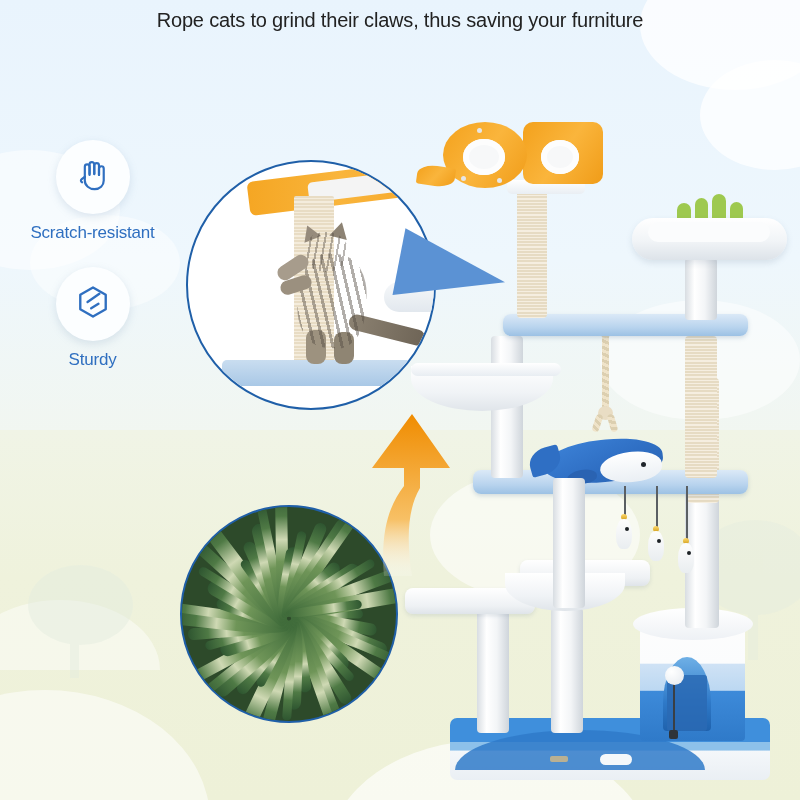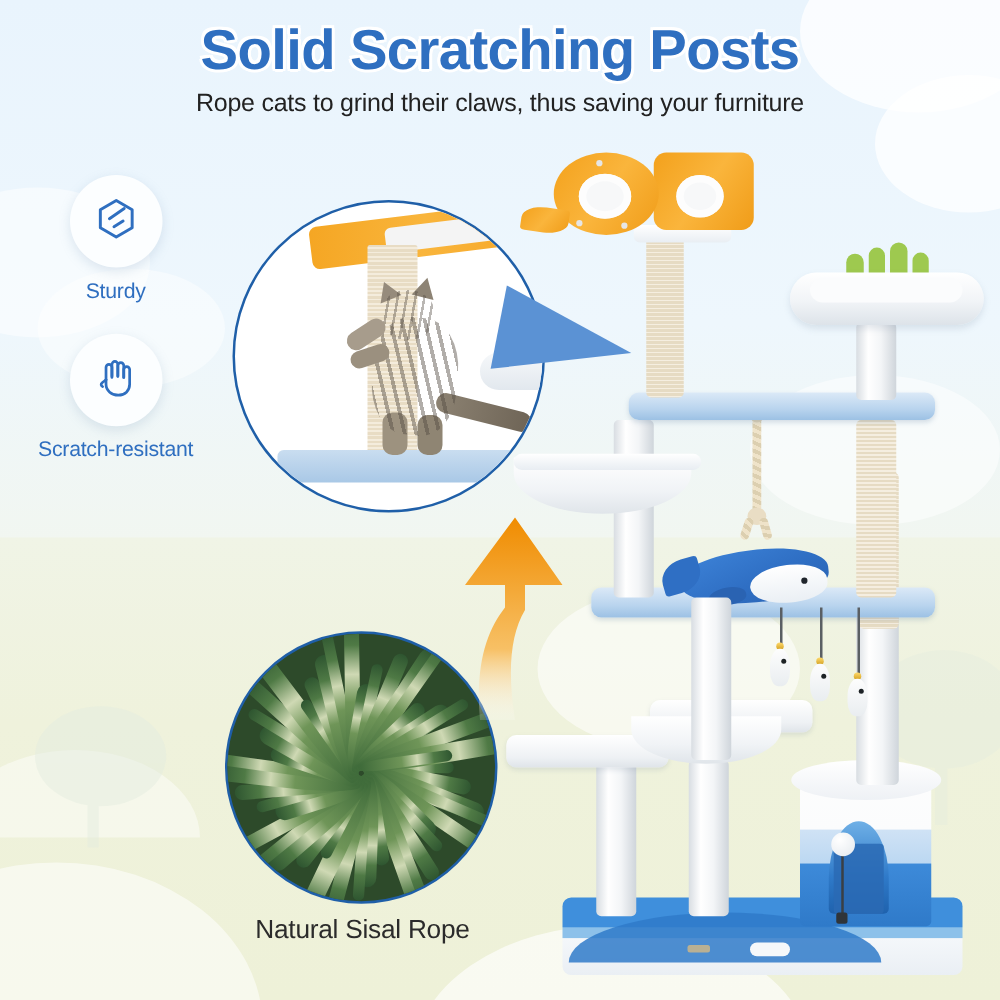--- a/index.html
+++ b/index.html
@@ -164,52 +164,51 @@
   <div class="tree" style="left:20px;top:565px;width:120px;height:120px;">
     <div class="crown" style="left:8px;top:0;width:105px;height:80px;"></div>
     <div class="trunk" style="left:50px;top:68px;width:9px;height:45px;"></div>
   </div>
   <div class="tree" style="left:690px;top:520px;width:130px;height:150px;opacity:.35;">
     <div class="crown" style="left:6px;top:0;width:118px;height:95px;"></div>
     <div class="trunk" style="left:58px;top:82px;width:10px;height:58px;"></div>
   </div>
 
   <div class="header">
-    <div class="title">Solid Scratching Posts</div>
     <div class="subtitle">Rope cats to grind their claws, thus saving your furniture</div>
   </div>
 
   <div class="features">
-
-    <div class="feature">
-      <div class="feat-badge">
-        <span>
-          <svg width="40" height="40" viewBox="0 0 44 44" fill="none" stroke="#2f6fc0" stroke-width="2.6" stroke-linecap="round" stroke-linejoin="round">
-            <path d="M22 6 L36 14 V30 L22 38 L8 30 V14 Z"></path>
-            <path d="M29 13 L16 22"></path>
-            <path d="M28 24 L20 29"></path>
-          </svg>
-        </span>
-      </div>
-      <div class="feat-label">Sturdy</div>
-    </div>
 
     <div class="feature">
       <div class="feat-badge">
         <span>
           <svg width="40" height="40" viewBox="0 0 44 44" fill="none" stroke="#2f6fc0" stroke-width="2.4" stroke-linecap="round" stroke-linejoin="round">
             <path d="M13 24 V13 a2.6 2.6 0 0 1 5.2 0 V22"></path>
             <path d="M18.2 21 V10.5 a2.6 2.6 0 0 1 5.2 0 V21"></path>
             <path d="M23.4 21 V11.5 a2.6 2.6 0 0 1 5.2 0 V22"></path>
             <path d="M28.6 22 V15 a2.6 2.6 0 0 1 5.2 0 v13 c0 5.6-4.2 9.6-10 9.6 -5.8 0-10.8-4-10.8-9.6 V24"></path>
             <path d="M13 24 l-3.4 2.6 c-1.4 1.1-1.1 2.6 0.4 3.4"></path>
           </svg>
         </span>
       </div>
       <div class="feat-label">Scratch-resistant</div>
+    </div>
+
+    <div class="feature">
+      <div class="feat-badge">
+        <span>
+          <svg width="40" height="40" viewBox="0 0 44 44" fill="none" stroke="#2f6fc0" stroke-width="2.6" stroke-linecap="round" stroke-linejoin="round">
+            <path d="M22 6 L36 14 V30 L22 38 L8 30 V14 Z"></path>
+            <path d="M29 13 L16 22"></path>
+            <path d="M28 24 L20 29"></path>
+          </svg>
+        </span>
+      </div>
+      <div class="feat-label">Sturdy</div>
     </div>
 
   </div>
 
   <div class="inset inset-cat">
     <div class="ci ci-orange"></div>
     <div class="ci ci-orange-w"></div>
     <div class="ci ci-shelf2"></div>
     <div class="ci ci-post"></div>
     <div class="ci ci-shelf"></div>
@@ -267,21 +266,20 @@
         <div class="leaf" style="width: 116px; height: 15px; transform: rotate(303.391deg) translateY(-50%);"></div>
         <div class="leaf" style="width: 130px; height: 9px; transform: rotate(305.217deg) translateY(-50%);"></div>
         <div class="leaf" style="width: 74px; height: 12px; transform: rotate(316.043deg) translateY(-50%);"></div>
         <div class="leaf" style="width: 88px; height: 15px; transform: rotate(326.87deg) translateY(-50%);"></div>
         <div class="leaf" style="width: 102px; height: 9px; transform: rotate(328.696deg) translateY(-50%);"></div>
         <div class="leaf" style="width: 116px; height: 12px; transform: rotate(339.522deg) translateY(-50%);"></div>
         <div class="leaf" style="width: 130px; height: 15px; transform: rotate(350.348deg) translateY(-50%);"></div>
         <div class="leaf" style="width: 74px; height: 9px; transform: rotate(352.174deg) translateY(-50%);"></div>
       </div>
   </div>
-  <div class="inset-caption">Natural Sisal Rope</div>
 
   <div class="arrow-blue"></div>
   <div class="arrow-orange">
     <svg width="130" height="180" viewBox="0 0 130 180">
       <defs>
         <linearGradient id="og" x1="0" y1="1" x2="0" y2="0">
           <stop offset="0%" stop-color="#ffffff" stop-opacity="0.15"></stop>
           <stop offset="35%" stop-color="#f7c065"></stop>
           <stop offset="100%" stop-color="#f08c00"></stop>
         </linearGradient>

